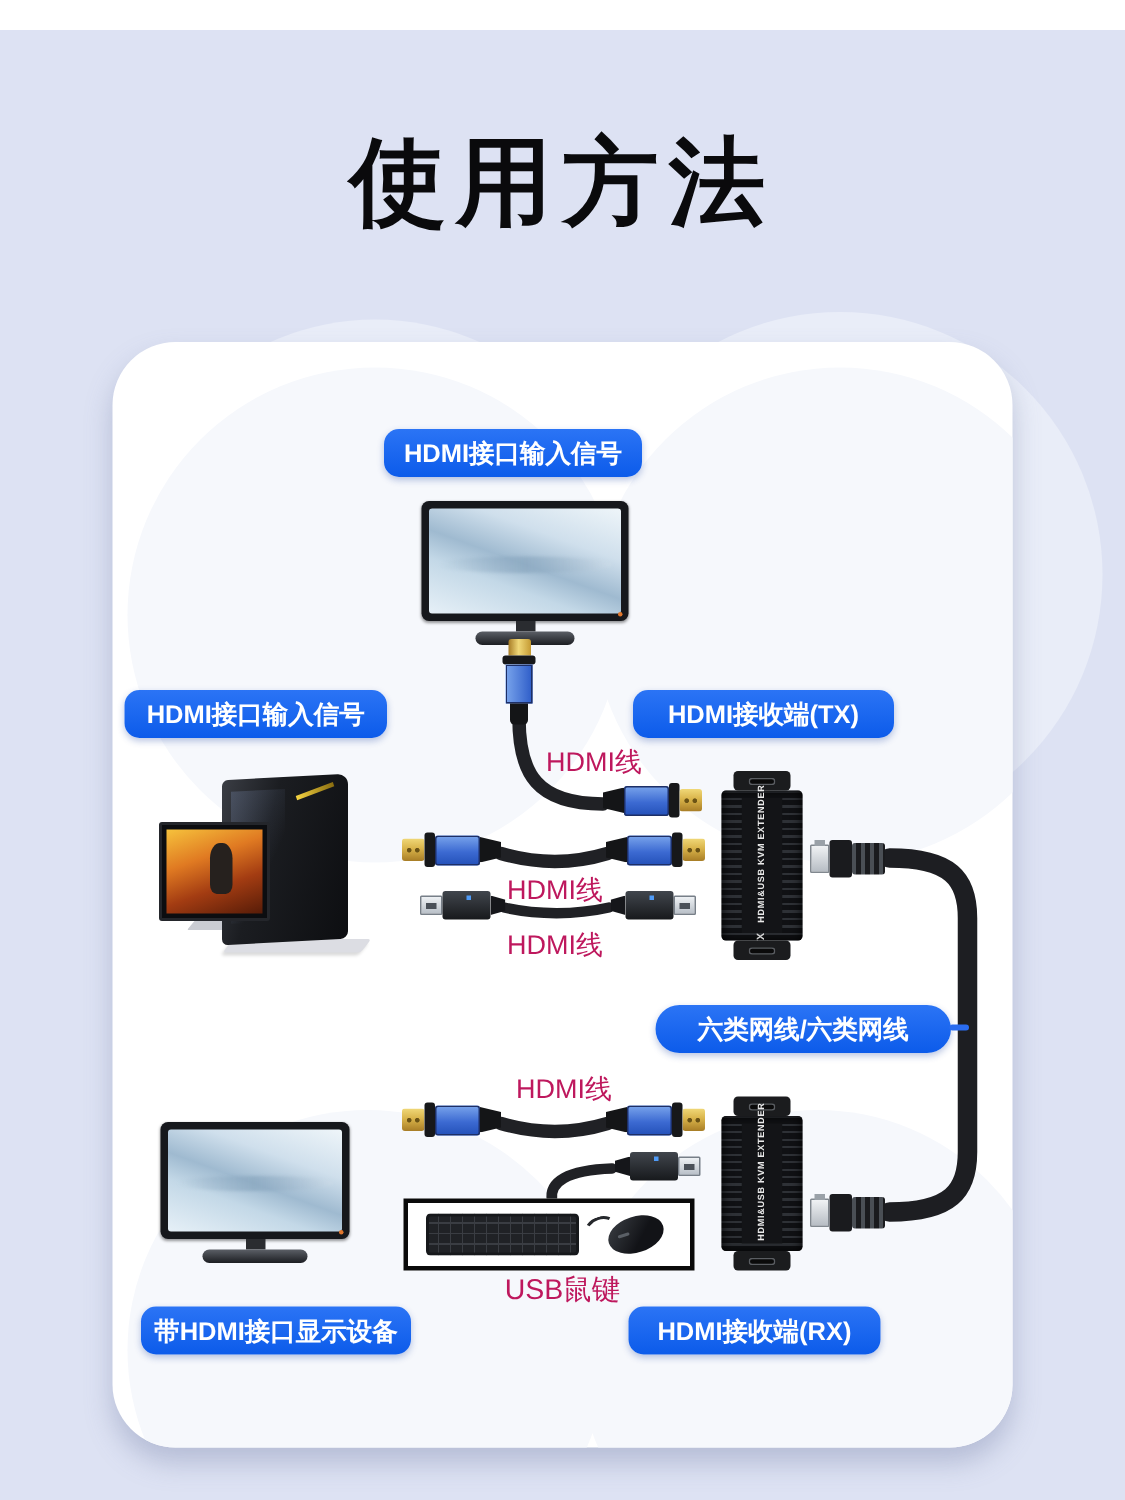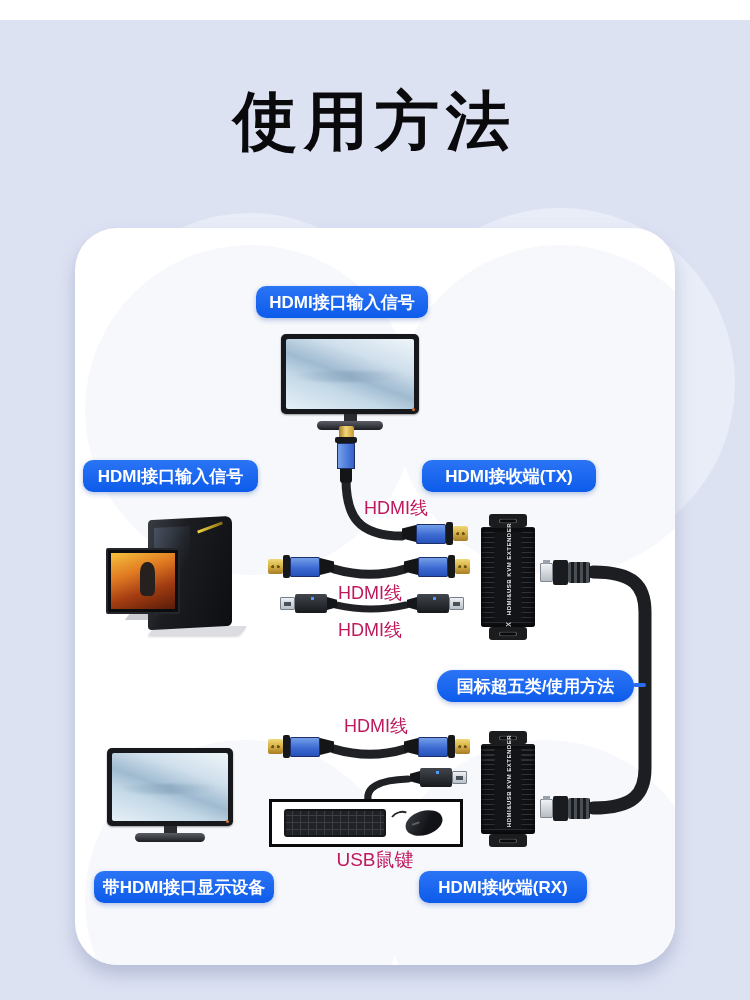--- a/index.html
+++ b/index.html
@@ -287,21 +287,21 @@
       <div class="screen"></div>
       <div class="pwr-dot"></div>
     </div>
     <div class="m-neck"></div>
     <div class="m-base" style="width:70px;"></div>
   </div>
 
   <div class="pill p-loop">HDMI接口输入信号</div>
   <div class="pill p-input">HDMI接口输入信号</div>
   <div class="pill p-tx">HDMI接收端(TX)</div>
-  <div class="pill stadium p-net">国标超五类/使用方法</div>
+  <div class="pill stadium p-net">六类网线/六类网线</div>
   <div class="net-tick"></div>
   <div class="pill p-disp">带HDMI接口显示设备</div>
   <div class="pill p-rx">HDMI接收端(RX)</div>
 
   <div class="cable-label" style="left:356px;top:476px;">HDMI线</div>
   <div class="cable-label" style="left:330px;top:561px;">HDMI线</div>
   <div class="cable-label" style="left:330px;top:598px;">HDMI线</div>
   <div class="cable-label" style="left:336px;top:694px;">HDMI线</div>
   <div class="cable-label" style="left:328px;top:827px;width:94px;font-size:19px;">USB鼠键</div>
 

